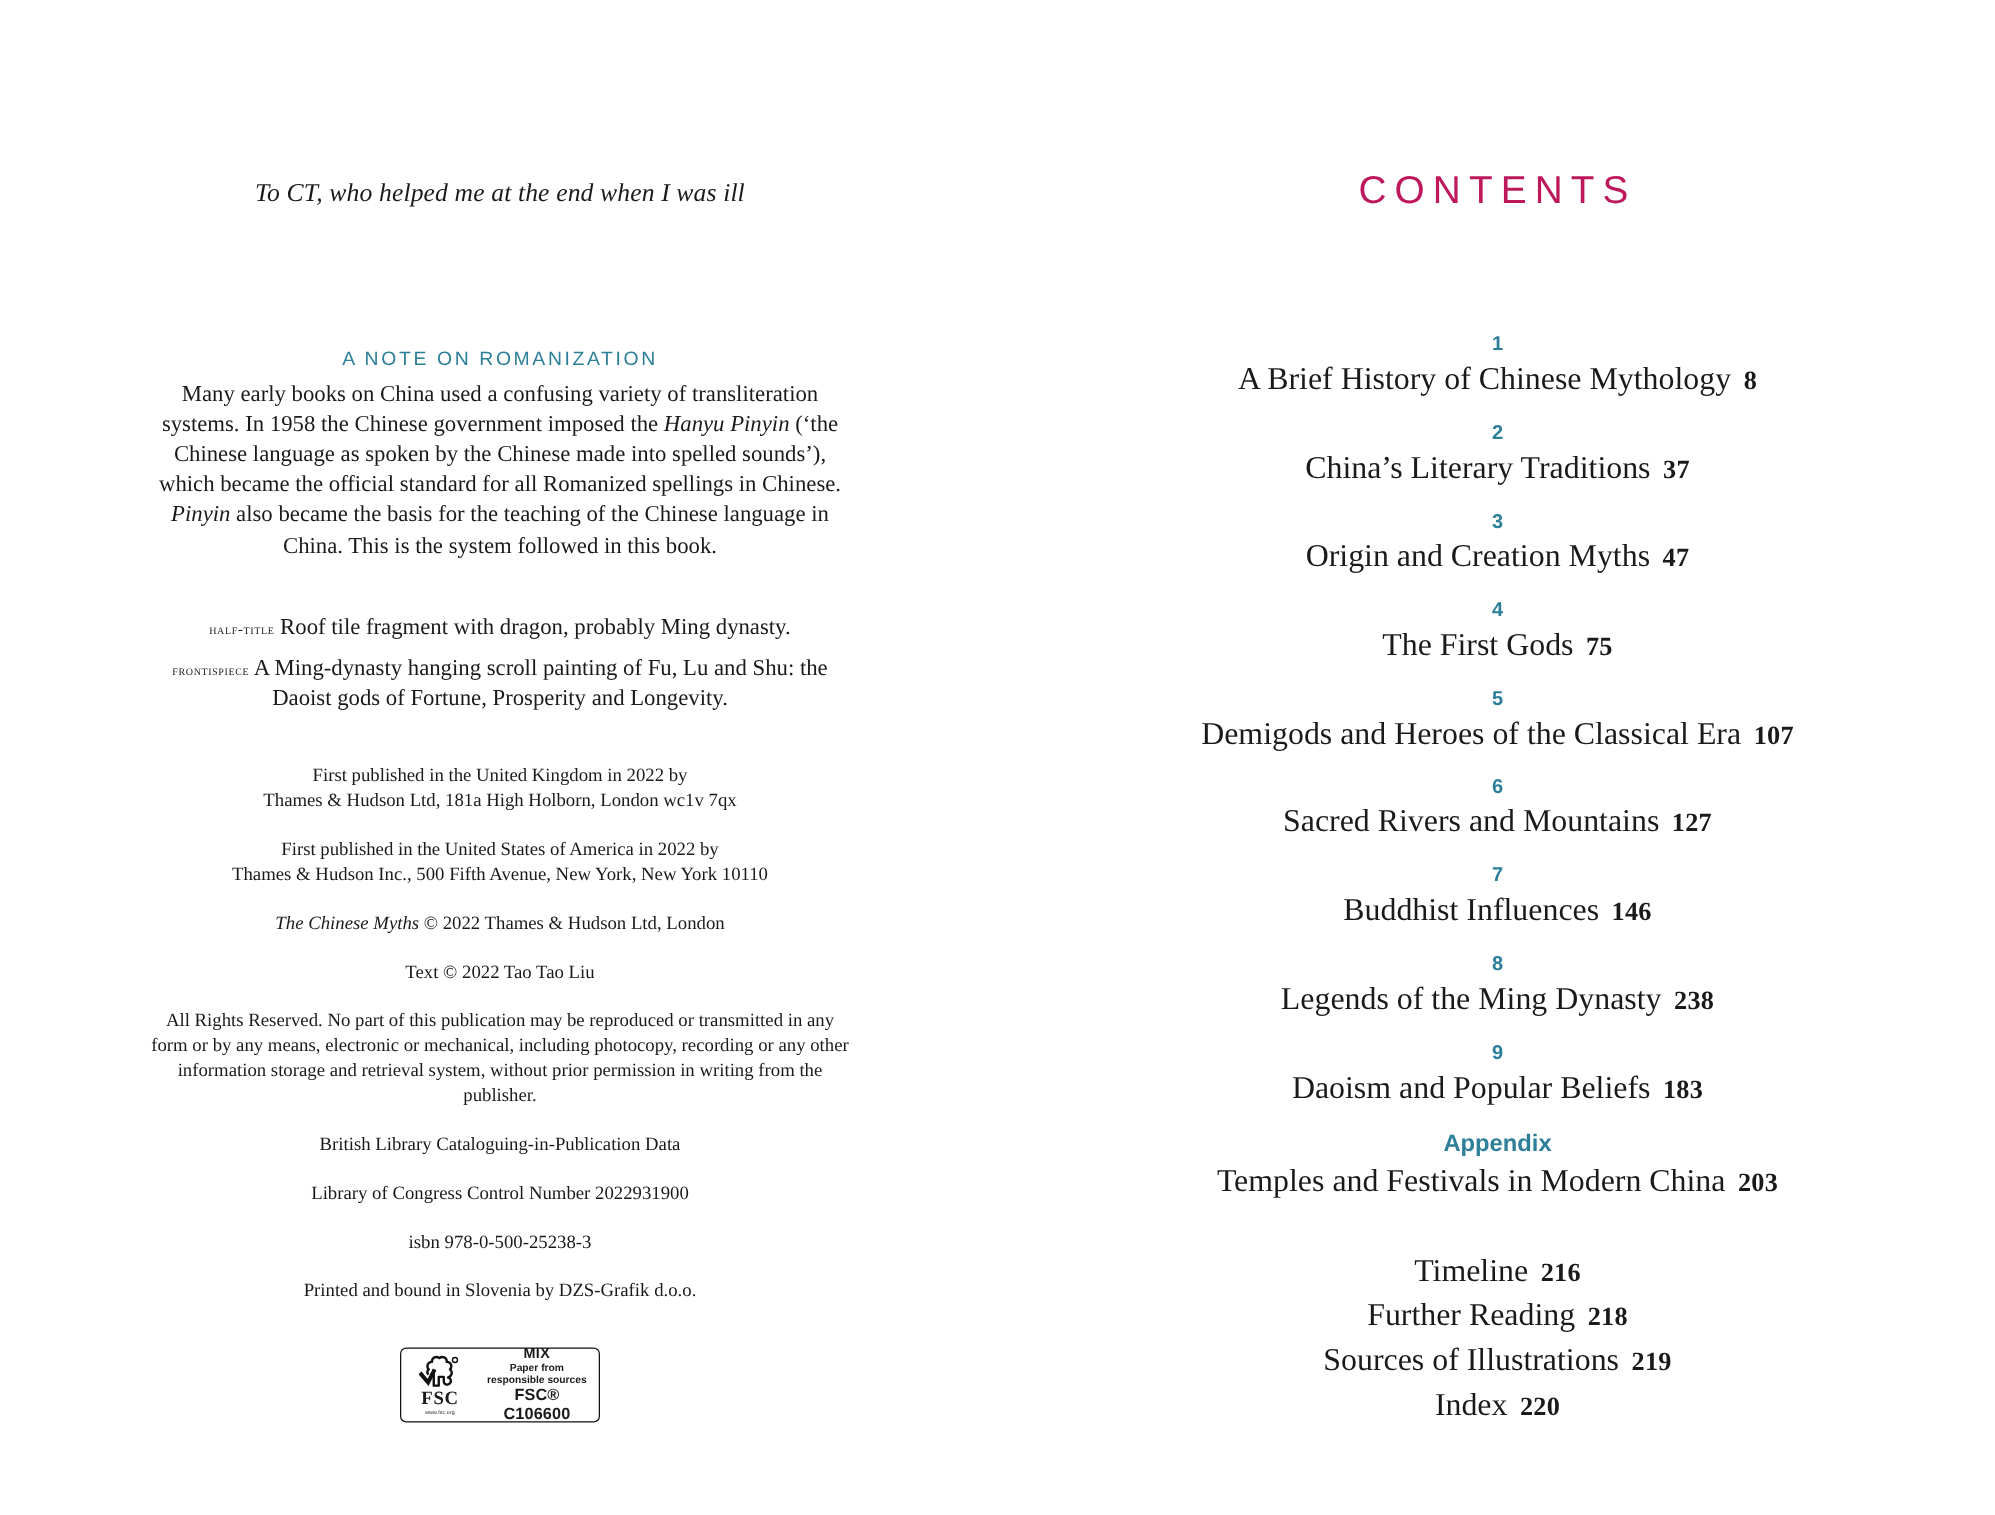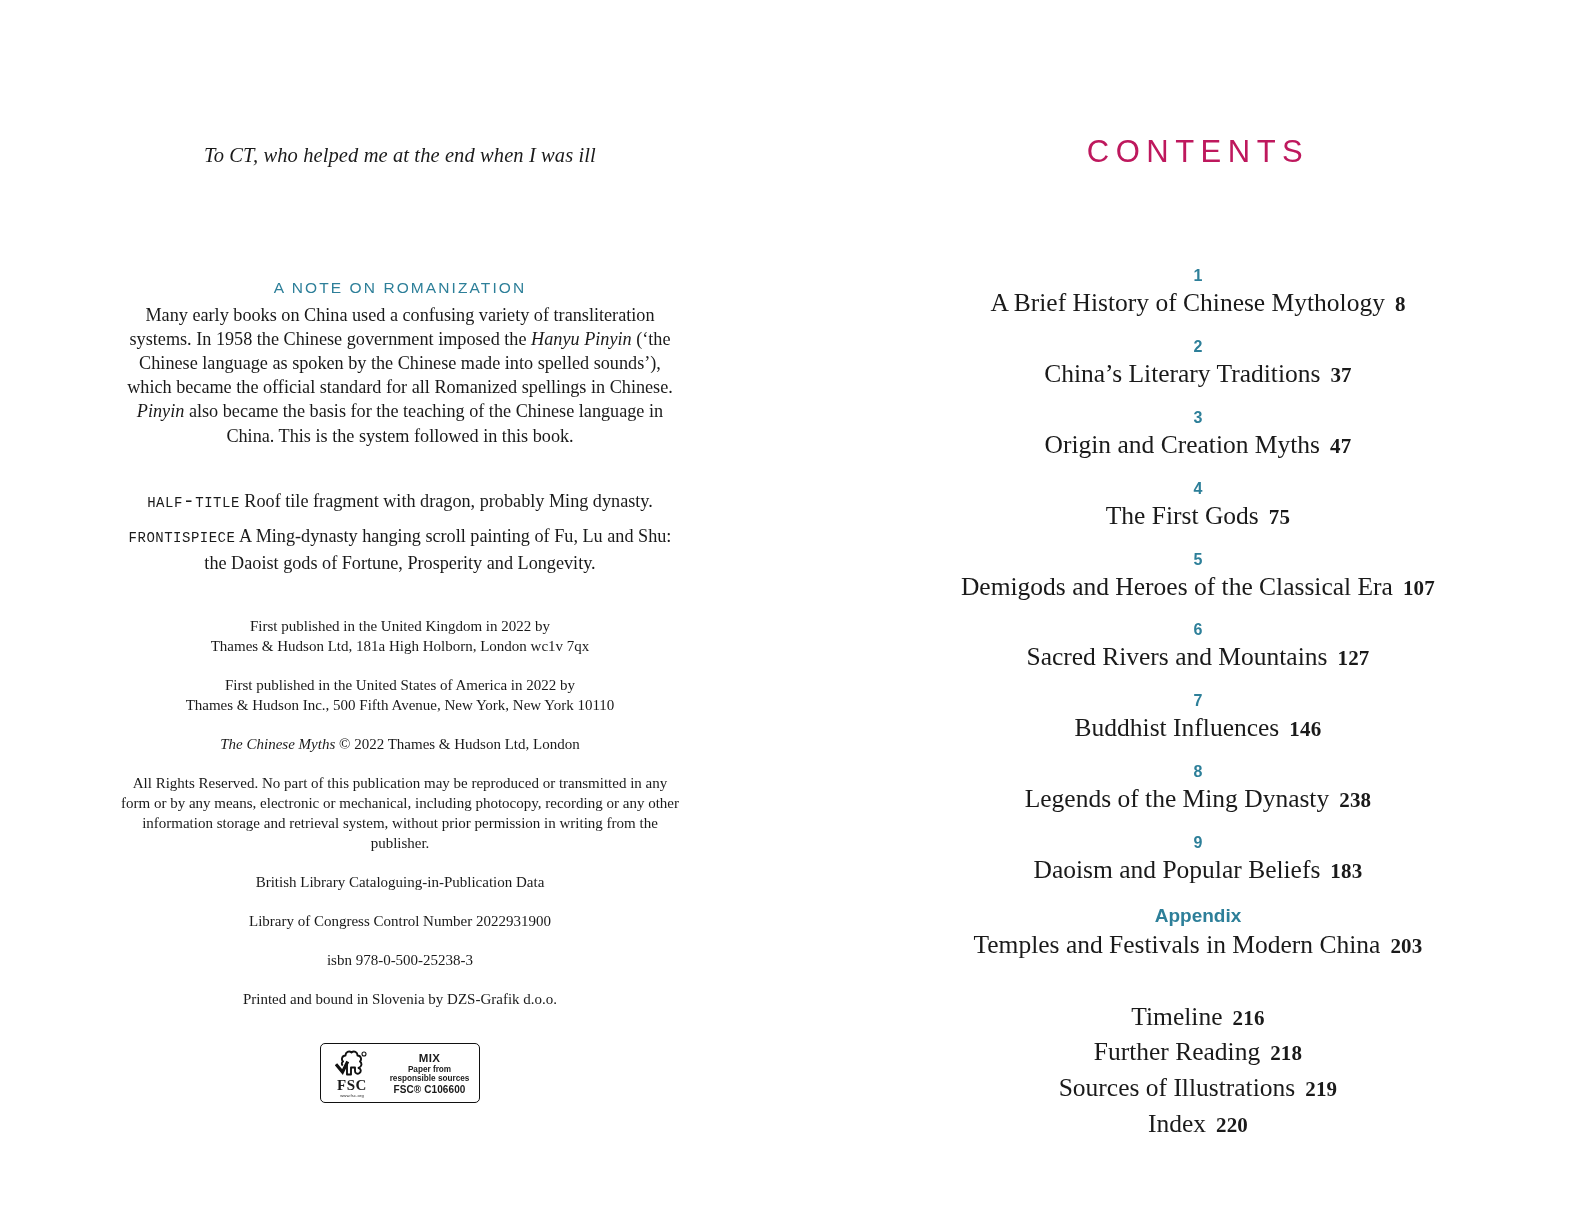--- a/index.html
+++ b/index.html
@@ -61,23 +61,22 @@
 
   .captions {
     margin-top: 41px;
     font-size: 18.2px;
     line-height: 1.33;
   }
   .caption-line { margin-bottom: 9px; }
   .caption-line:last-child { margin-bottom: 0; }
   .smallcap {
     font-variant: small-caps;
-    font-size: 20px;
+    font-size: 12px;
     letter-spacing: 0.5px;
-    font-family: Liberation Mono, monospace;
   }
 
   .pubblock {
     margin-top: 42px;
     font-size: 15px;
     line-height: 1.33;
     text-align: center;
   }
   .pubblock p {
     margin: 0 0 19px 0;
@@ -125,21 +124,21 @@
   }
   .fsc-right {
     flex: 1;
     font-family: "Liberation Sans", "DejaVu Sans", sans-serif;
     text-align: center;
     line-height: 1.12;
     padding-right: 3px;
   }
   .fsc-mix { font-size: 11.5px; font-weight: 700; letter-spacing: 0.3px; }
   .fsc-sub { font-size: 8.2px; font-weight: 700; }
-  .fsc-code { font-size: 10px; font-weight: 700; letter-spacing: 0.1px; margin-top: 1px; }
+  .fsc-code { font-size: 13px; font-weight: 700; letter-spacing: 0.1px; margin-top: 1px; }
 
   
   .right-inner {
     position: absolute;
     left: 60px;
     top: 0;
     width: 680px;
     text-align: center;
   }
   .contents-title {
@@ -209,20 +208,21 @@
       <div class="pubblock">
         <p>
           <span>First published in the United Kingdom in 2022 by</span><br>
           <span class="smallcap-inline">Thames &amp; Hudson Ltd, 181a High Holborn, London wc1v 7qx</span>
         </p>
         <p>
           <span>First published in the United States of America in 2022 by</span><br>
           <span>Thames &amp; Hudson Inc., 500 Fifth Avenue, New York, New York 10110</span>
         </p>
         <p><i>The Chinese Myths</i><span> © 2022 Thames &amp; Hudson Ltd, London</span></p>
+        <p>Text © 2022 Tao Tao Liu</p>
         <p>All Rights Reserved. No part of this publication may be reproduced or transmitted in any form or by any means, electronic or mechanical, including photocopy, recording or any other information storage and retrieval system, without prior permission in writing from the publisher.</p>
         <p>
           <span>British Library Cataloguing-in-Publication Data</span><br>
         </p>
         <p>Library of Congress Control Number 2022931900</p>
         <p class="smallcap-inline">isbn 978-0-500-25238-3</p>
         <p>Printed and bound in Slovenia by DZS-Grafik d.o.o.</p>
       </div>
 
       <div class="fsc-wrap">

